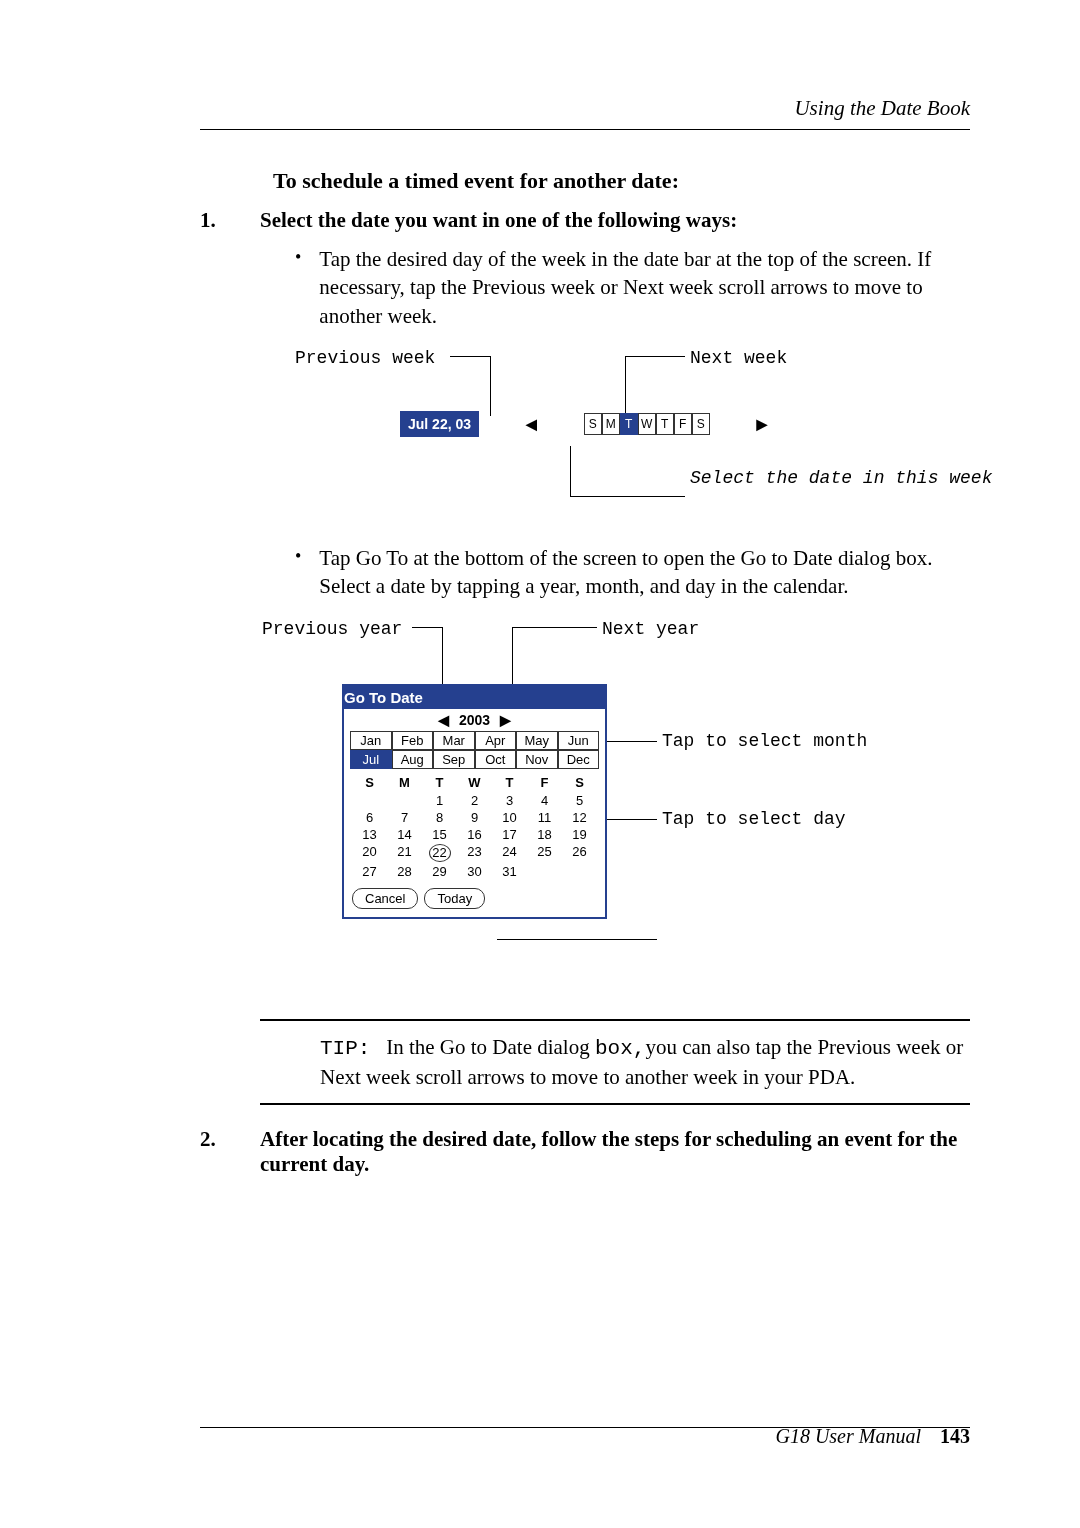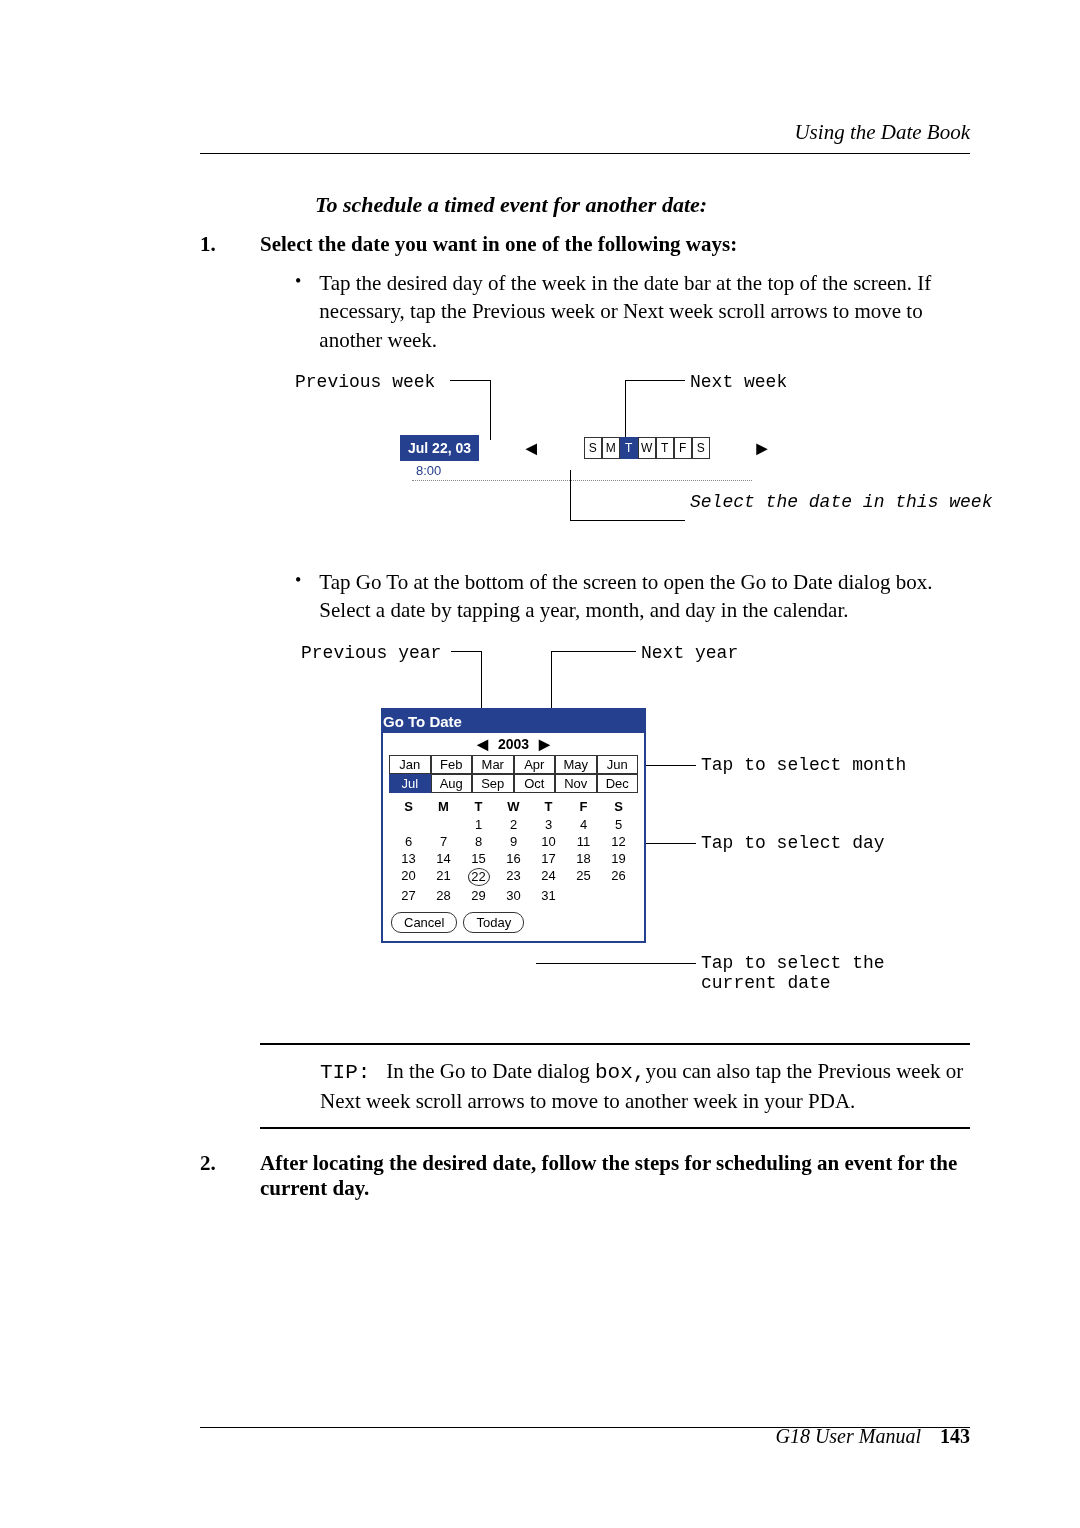--- a/index.html
+++ b/index.html
@@ -5,40 +5,39 @@
   * { margin: 0; padding: 0; box-sizing: border-box; }
   body {
     width: 1080px;
     height: 1528px;
     background: #fff;
     font-family: "Times New Roman", Times, serif;
     color: #000;
     position: relative;
   }
   .page {
-    padding: 120px 110px 60px 200px;
+    padding: 96px 110px 60px 200px;
     min-height: 1440px;
     position: relative;
   }
   .running-head {
     text-align: right;
     font-style: italic;
     font-size: 21px;
     margin-bottom: 8px;
   }
   .rule {
     height: 1px;
     background: #000;
     margin-bottom: 38px;
   }
   .subhead-italic {
-    font-style: italic;
     font-weight: bold;
     font-size: 22px;
-    margin-left: 115px;
+    margin-left: 73px;
     margin-bottom: 14px;
   }
   .numbered {
     display: flex;
     gap: 40px;
     margin-bottom: 12px;
     font-size: 21px;
   }
   .numbered .num {
     font-weight: bold;
@@ -127,21 +126,21 @@
     font-family: Arial, sans-serif;
     font-size: 13px;
     color: #25408f;
     padding-left: 4px;
     display: flex;
     align-items: center;
   }
 
   
   .fig2-wrap {
-    margin-left: 101px;
+    margin-left: 62px;
     margin-bottom: 30px;
     height: 370px;
     position: relative;
   }
   .fig2-label { position: absolute; font-family: "Courier New", monospace; font-size: 18px; }
   .fig2-line { position: absolute; background: #000; }
 
   .cal-panel {
     position: absolute;
     top: 65px;
@@ -290,36 +289,34 @@
           <div class="day-cell">M</div>
           <div class="day-cell sel">T</div>
           <div class="day-cell">W</div>
           <div class="day-cell">T</div>
           <div class="day-cell">F</div>
           <div class="day-cell">S</div>
         </div>
         <div class="arrow-r">▶</div>
       </div>
       <div class="time-rows">
-        <div class="time-row">8:00</div>
       </div>
     </div>
   </div>
 
   <div class="bullet">
     <span class="dot">•</span>
     <span>Tap Go To at the bottom of the screen to open the Go to Date dialog box. Select a date by tapping a year, month, and day in the calendar.</span>
   </div>
 
   <div class="fig2-wrap">
     <div class="fig2-label" style="top:0;left:0;">Previous year</div>
     <div class="fig2-label" style="top:0;left:340px;">Next year</div>
     <div class="fig2-label" style="top:112px;left:400px;">Tap to select month</div>
     <div class="fig2-label" style="top:190px;left:400px;">Tap to select day</div>
-    <div class="fig2-label" style="top:310px;left:400px;white-space:pre-line;">Tap to select the current date</div>
 
     <div class="fig2-line" style="top:8px;left:150px;width:30px;height:1px;"></div>
     <div class="fig2-line" style="top:8px;left:180px;width:1px;height:80px;"></div>
     <div class="fig2-line" style="top:8px;left:250px;width:1px;height:80px;"></div>
     <div class="fig2-line" style="top:8px;left:250px;width:85px;height:1px;"></div>
     <div class="fig2-line" style="top:122px;left:345px;width:50px;height:1px;"></div>
     <div class="fig2-line" style="top:200px;left:345px;width:50px;height:1px;"></div>
     <div class="fig2-line" style="top:320px;left:235px;width:160px;height:1px;"></div>
 
     <div class="cal-panel">

